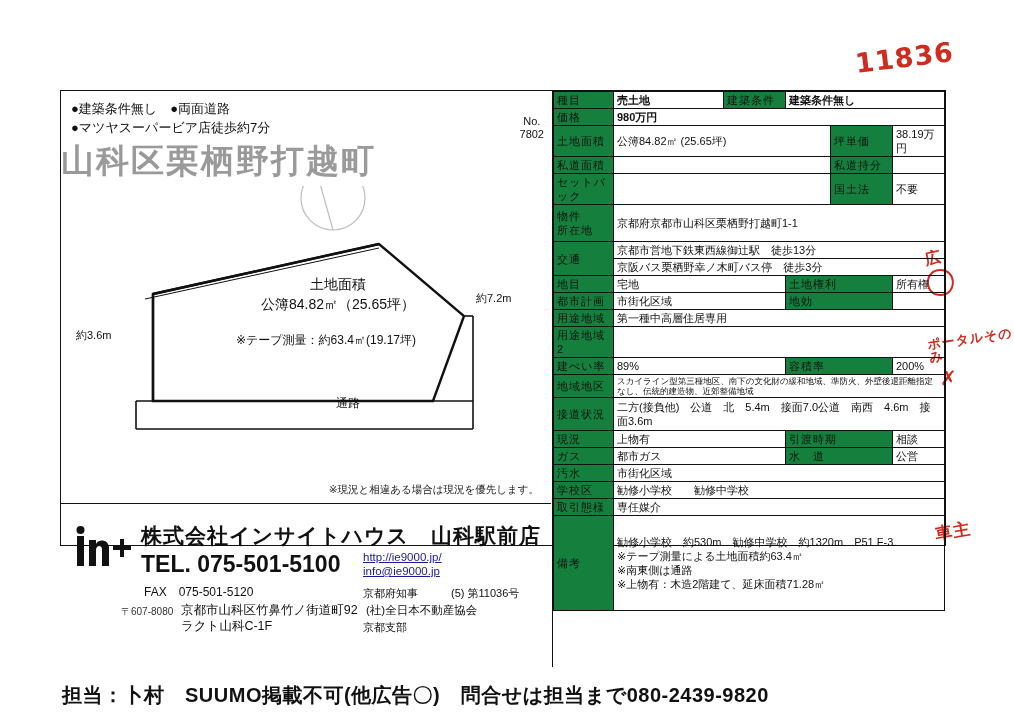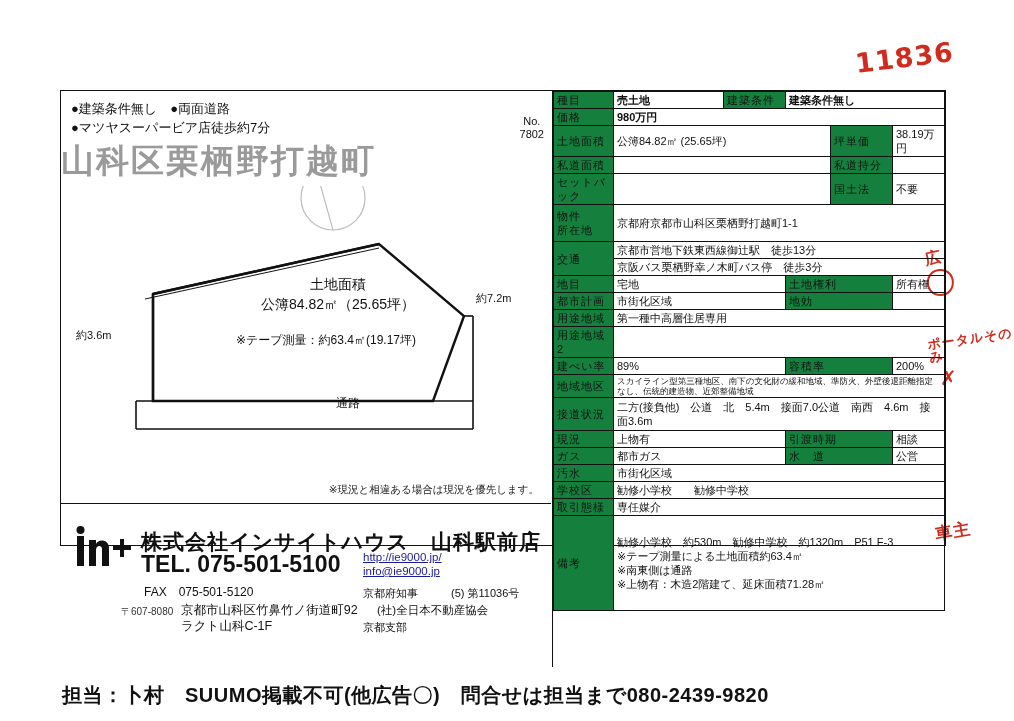--- a/index.html
+++ b/index.html
@@ -59,29 +59,29 @@
   #lbl-area{left:200px;top:88px;text-align:center;font-size:14px;line-height:20px;}
   #lbl-left{left:15px;top:142px;font-size:11px;}
   #lbl-right{left:415px;top:105px;font-size:11px;}
   #lbl-tape{left:175px;top:146px;font-size:12px;}
   #lbl-road{left:275px;top:209px;font-size:12px;text-align:right;}
   .note-small{position:absolute;left:0;top:392px;width:478px;text-align:right;font-size:10.5px;color:#222;}
 
   
   .company{position:absolute;left:0;top:412px;width:490px;height:164px;border-top:1.2px solid #111;box-sizing:border-box;}
   .logo{position:absolute;left:14px;top:22px;width:58px;height:46px;}
-  .co-name{position:absolute;left:80px;top:18px;font-size:21px;font-weight:700;letter-spacing:1px;margin-top:6px;}
+  .co-name{position:absolute;left:80px;top:18px;font-size:21px;font-weight:700;letter-spacing:1px;}
   .co-tel{position:absolute;left:80px;top:47px;font-size:23px;font-weight:700;letter-spacing:0px;}
   .co-fax{position:absolute;left:83px;top:80px;font-size:12px;}
   .co-zip{position:absolute;left:60px;top:101px;font-size:10px;color:#333;}
   .co-addr{position:absolute;left:120px;top:98px;font-size:12.5px;line-height:16px;}
   .co-url{position:absolute;left:302px;top:46px;font-size:11.5px;line-height:15px;color:#1a1a9a;text-decoration:underline;}
   .co-mail{position:absolute;left:302px;top:61px;font-size:11.5px;color:#1a1a9a;text-decoration:underline;}
   .co-lic{position:absolute;left:302px;top:82px;font-size:11px;line-height:15px;}
-  .co-assoc{position:absolute;left:316px;top:99px;font-size:11.5px;}
+  .co-assoc{position:absolute;left:305px;top:99px;font-size:11.5px;}
   .co-branch{position:absolute;left:302px;top:116px;font-size:11px;}
 
   
   table.spec{border-collapse:collapse;width:391px;table-layout:fixed;}
   table.spec td{
     border:1px solid #111;
     font-size:11px;
     padding:1px 3px;
     line-height:14px;
     vertical-align:middle;

